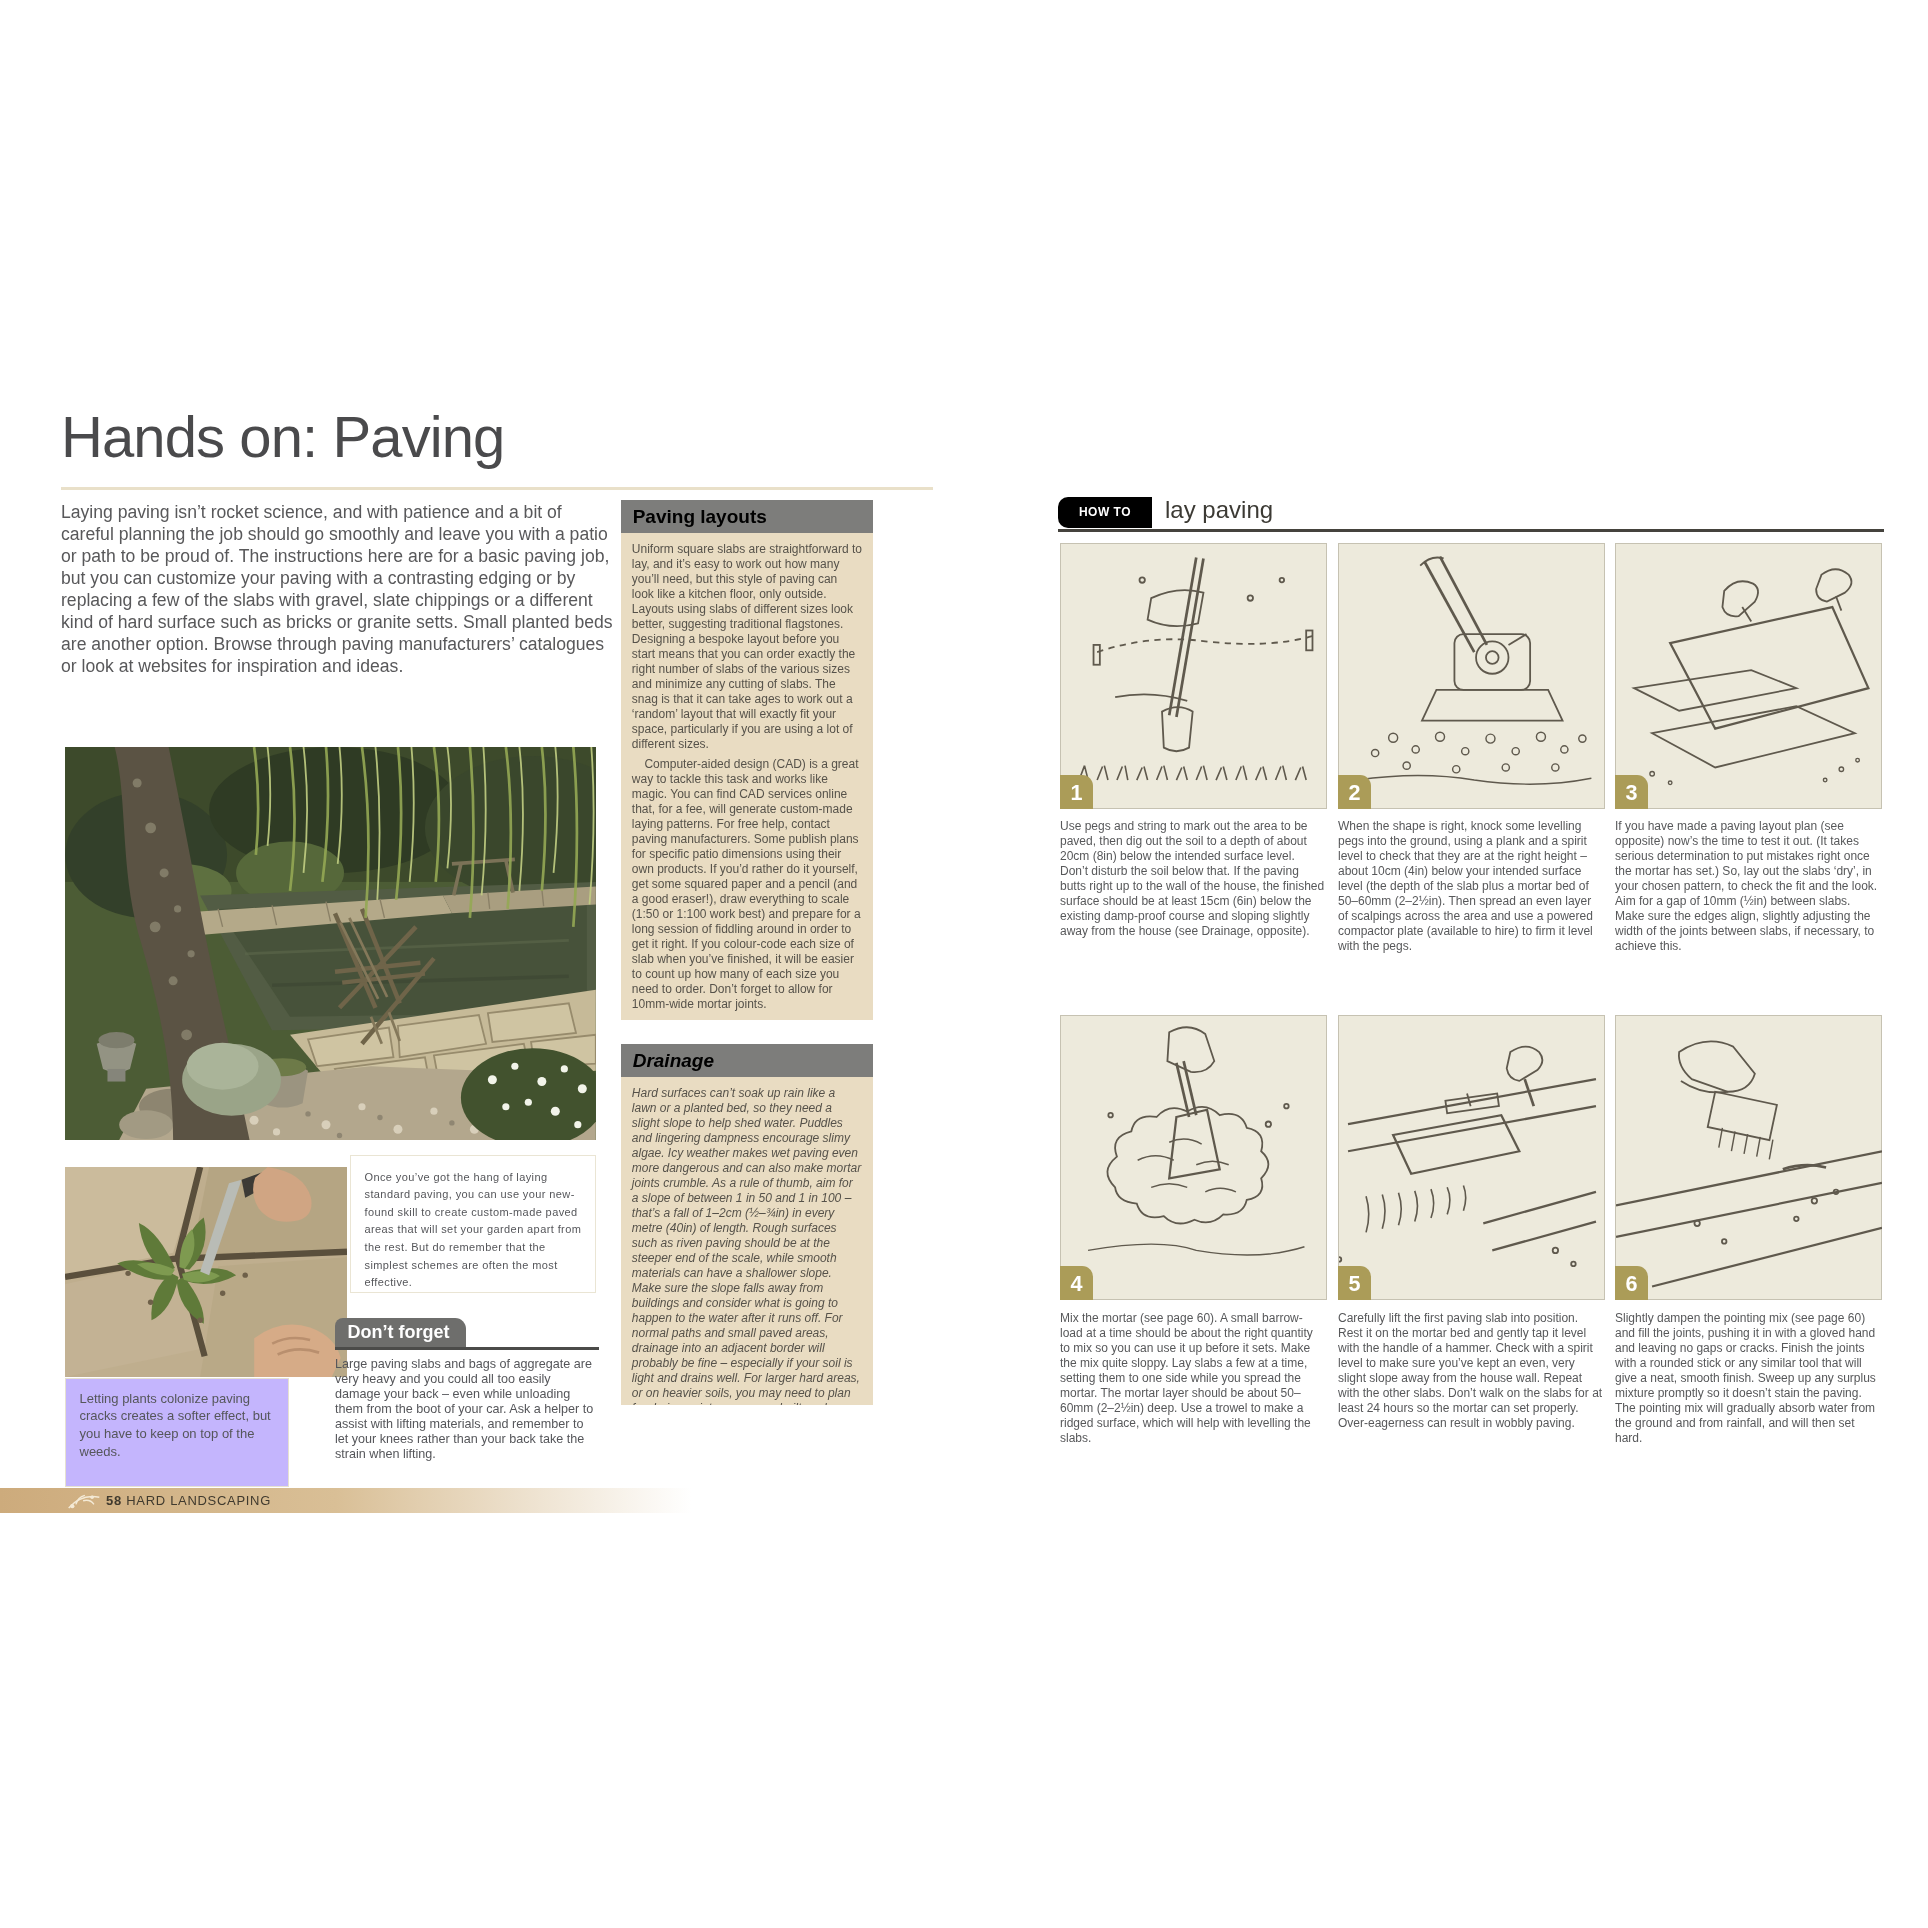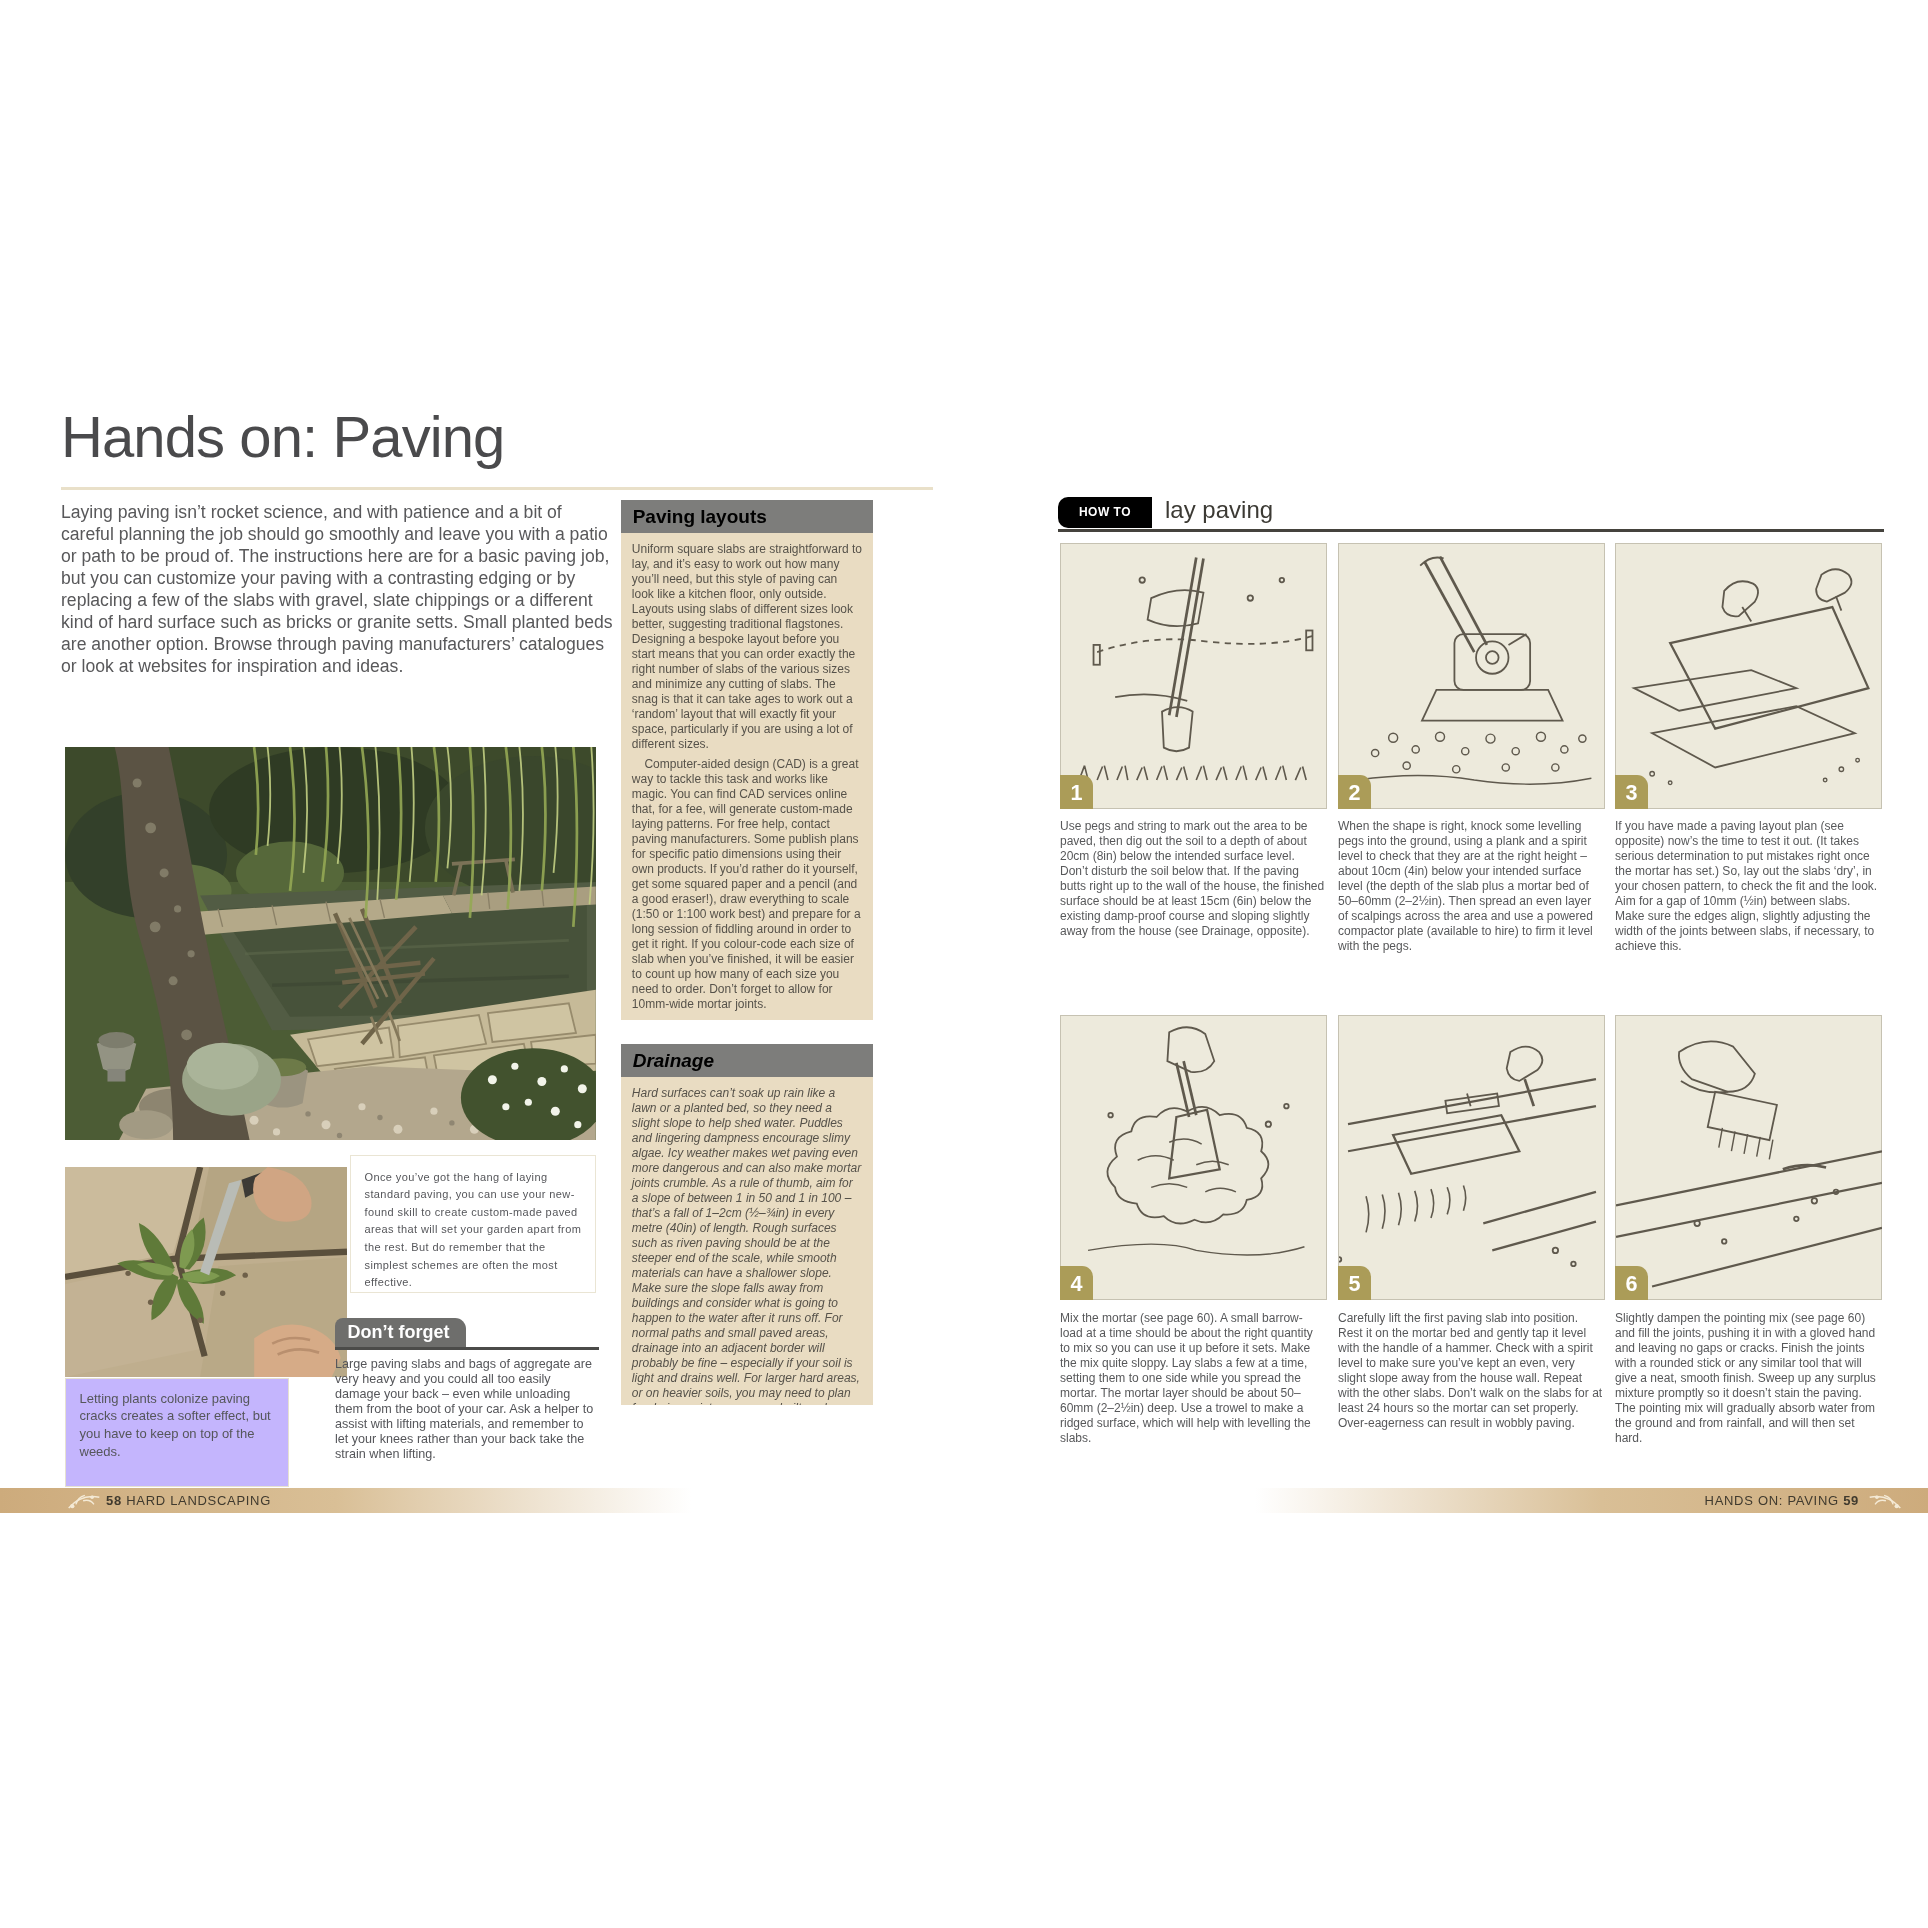--- a/index.html
+++ b/index.html
@@ -443,27 +443,15 @@
         <path d="M4,20 q14,-16 34,-12"></path>
         <path d="M12,16 q2,-8 10,-10"></path>
         <path d="M20,12 q8,-2 12,4"></path>
         <circle cx="8" cy="18" r="2.4" fill="#f4ead6" stroke="none"></circle>
         <circle cx="30" cy="8" r="2" fill="#f4ead6" stroke="none"></circle>
       </g>
     </svg>
     <div class="fb-text"><b>58</b>&nbsp;<span>HARD LANDSCAPING</span></div>
   </div>
 
-  <div class="abs footer-bar fb-right">
-    <svg class="flourish" viewBox="0 0 42 24" xmlns="http://www.w3.org/2000/svg">
-      <g stroke="#f4ead6" stroke-width="1.6" fill="none">
-        <path d="M4,20 q14,-16 34,-12"></path>
-        <path d="M12,16 q2,-8 10,-10"></path>
-        <path d="M20,12 q8,-2 12,4"></path>
-        <circle cx="8" cy="18" r="2.4" fill="#f4ead6" stroke="none"></circle>
-        <circle cx="30" cy="8" r="2" fill="#f4ead6" stroke="none"></circle>
-      </g>
-    </svg>
-    <div class="fb-text"><span>HANDS ON: PAVING</span>&nbsp;<b>59</b></div>
-  </div>
 
 </div>
 
 
 </body></html>

